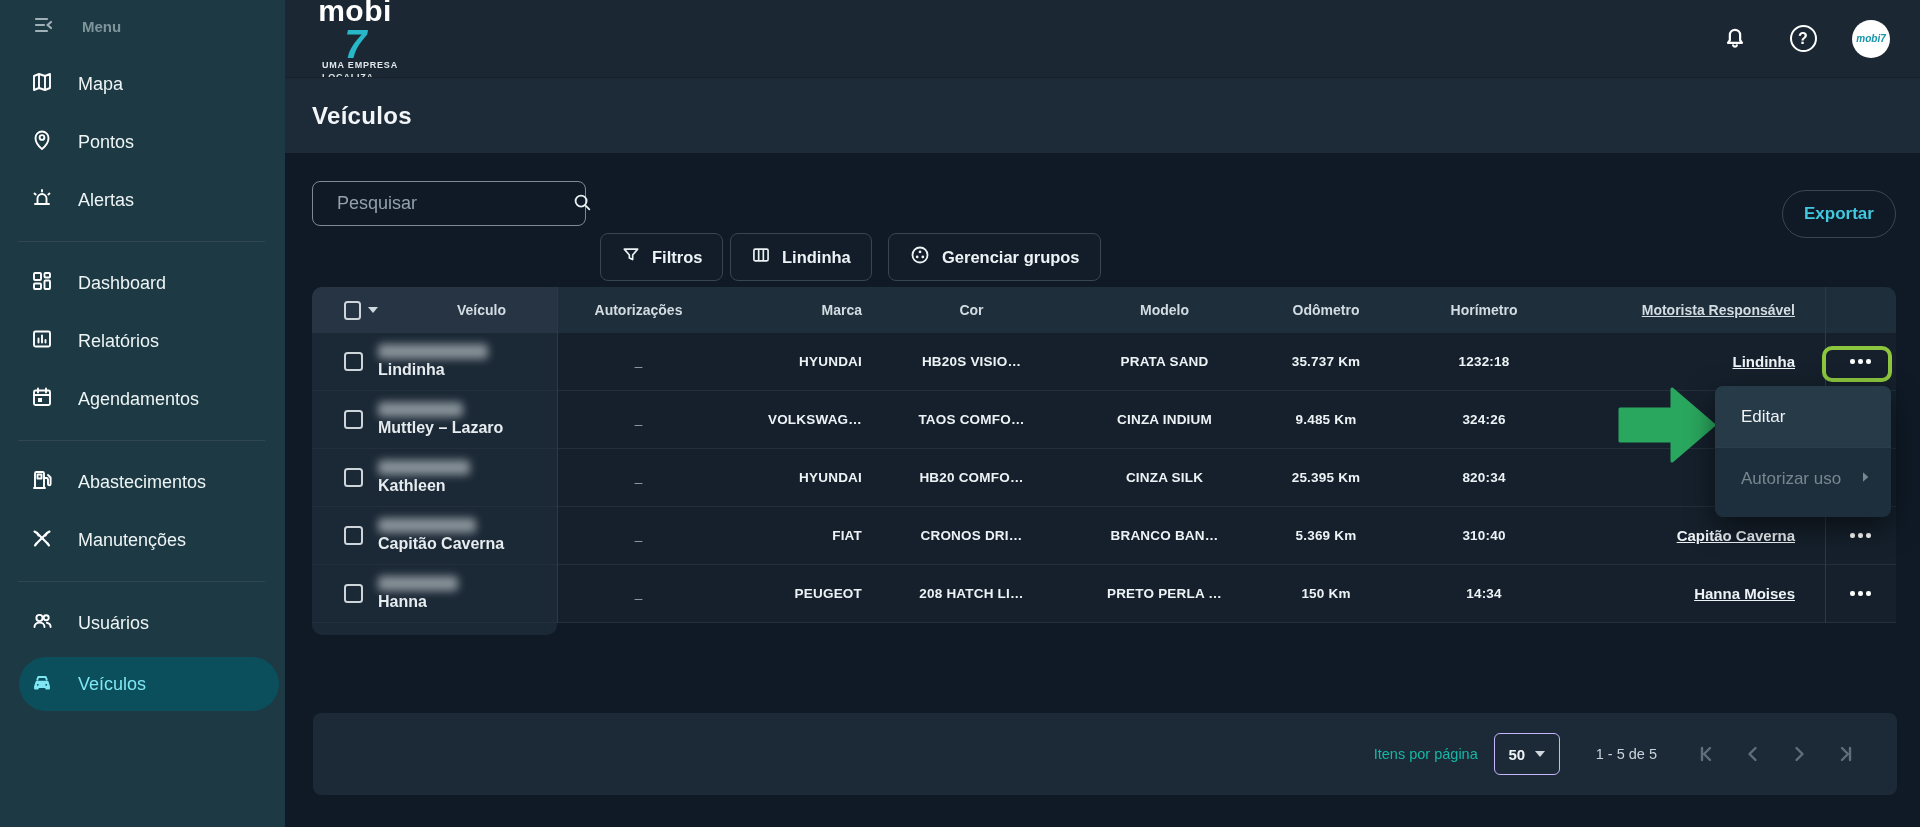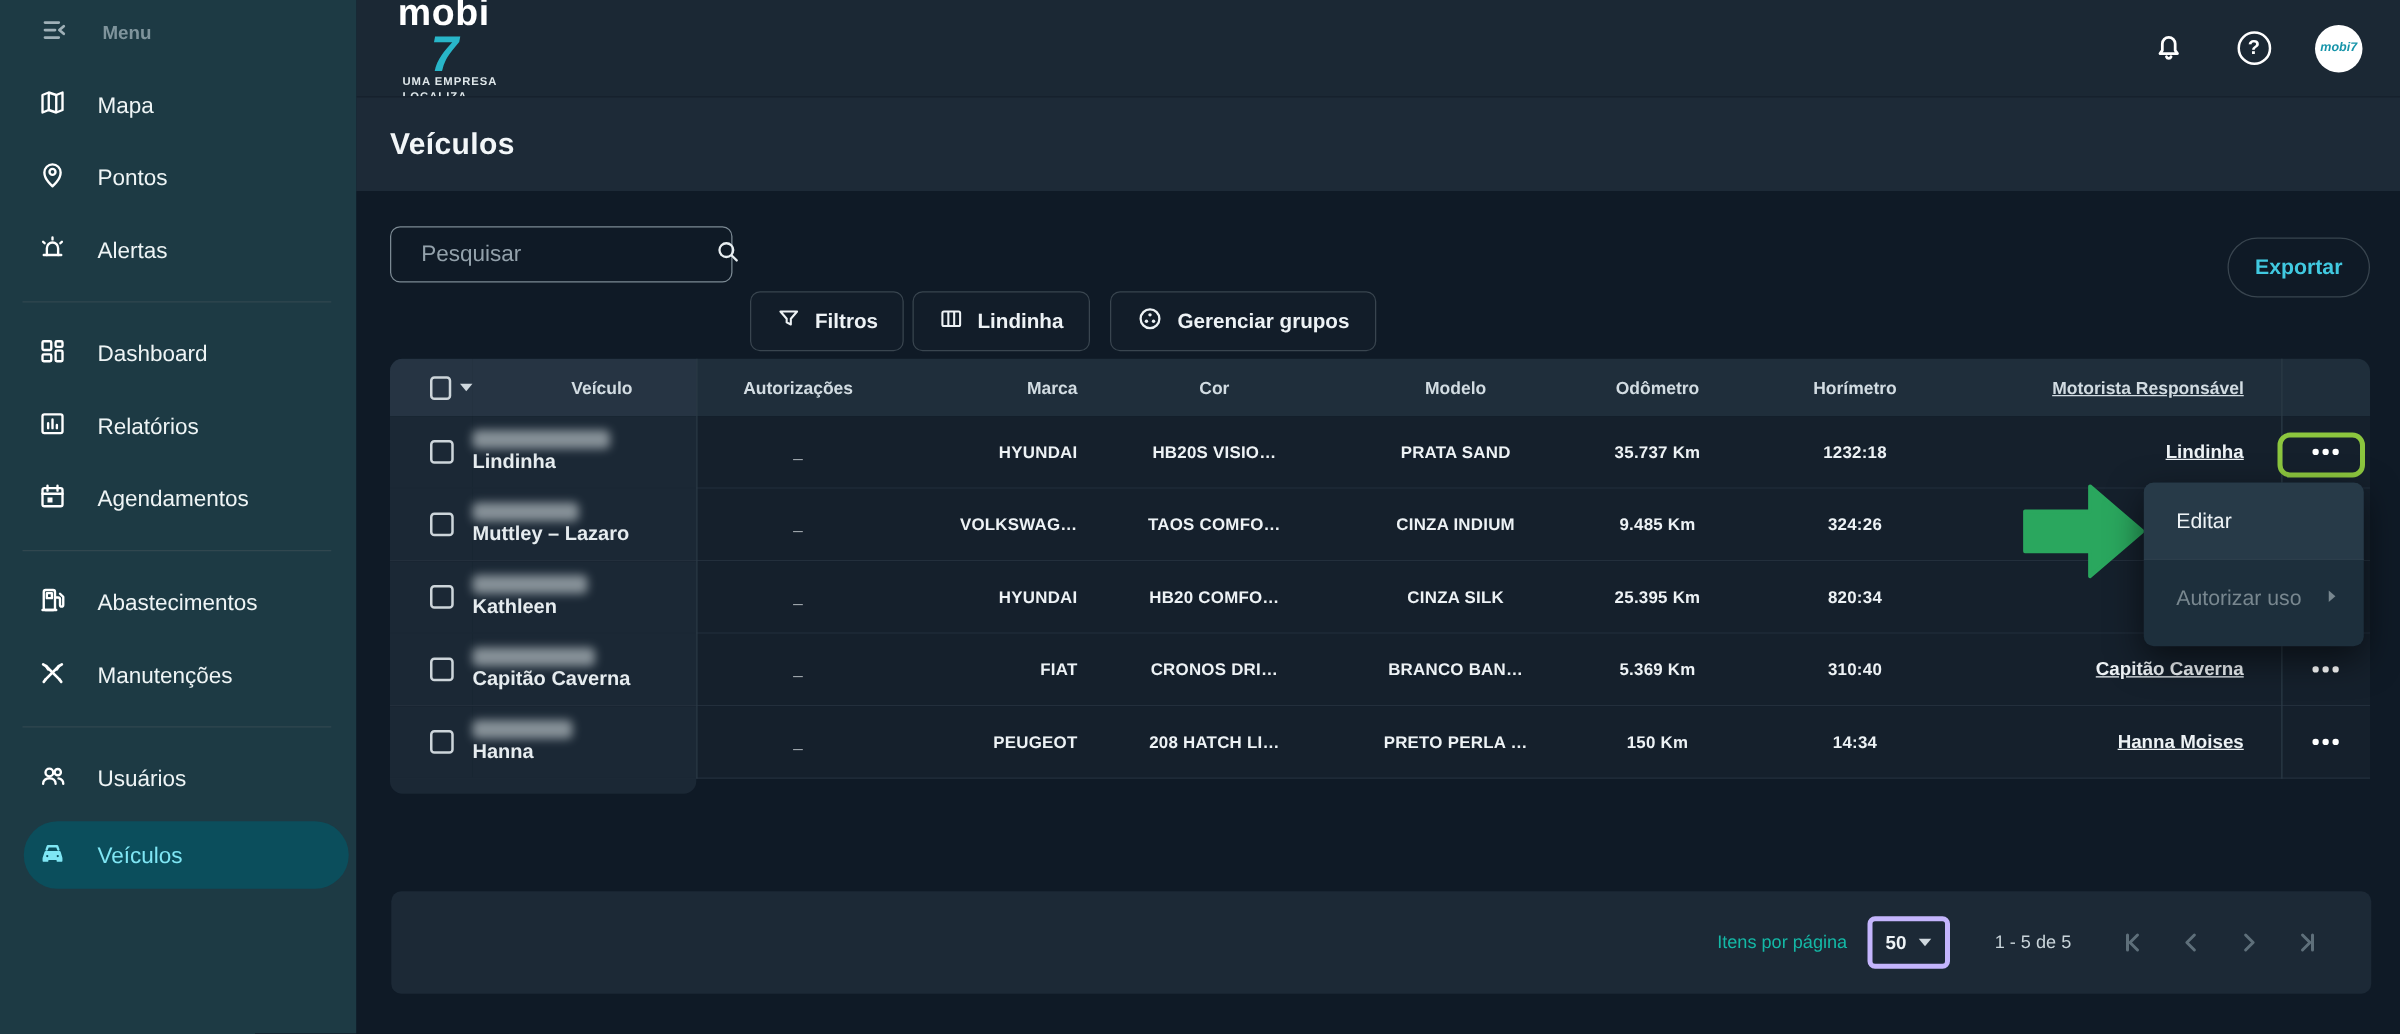--- a/index.html
+++ b/index.html
@@ -83,21 +83,21 @@
   .dots i{width:4.5px;height:4.5px;border-radius:50%;background:#fff;display:block;}
   .vdiv{position:absolute;top:0;width:1px;height:336px;background:#2b3a46;}
   .vdiv.d1{left:245px;box-shadow:8px 0 12px -6px rgba(0,0,0,.45);}
   .vdiv.d2{left:1513px;}
   .frz-tail{position:absolute;left:0;top:336px;width:245px;height:12px;background:#1b2835;border-radius:0 0 10px 10px;}
 
   
   .footer{position:absolute;left:28px;top:560px;width:1584px;height:82px;background:#1c2936;border-radius:8px;
           display:flex;align-items:center;justify-content:flex-end;padding-right:36px;gap:0;}
   .pp-label{color:#14b8a6;font-size:14.5px;}
-  .pp-select{margin-left:16px;width:66px;height:42px;border:4px solid #c4b5fd;border-radius:6px;background:transparent;
+  .pp-select{margin-left:16px;width:66px;height:42px;border:1px solid #c4b5fd;border-radius:6px;background:transparent;
              display:flex;align-items:center;justify-content:center;gap:10px;color:#eef3f6;font-size:15px;font-weight:600;cursor:pointer;}
   .pp-caret{width:0;height:0;border-left:5px solid transparent;border-right:5px solid transparent;border-top:6px solid #cfd8de;}
   .pp-range{margin-left:36px;color:#c9d4da;font-size:14.5px;}
   .pager{margin-left:34px;display:flex;align-items:center;gap:14px;}
   .pg-btn{background:none;border:none;padding:4px;cursor:default;display:flex;align-items:center;}
 
   
   .hl-box{position:absolute;left:1822px;top:346px;width:70px;height:36px;border:4px solid #8cc63e;border-radius:10px;z-index:20;}
   .ctx-menu{position:absolute;left:1715px;top:386px;width:176px;background:#1d2f3c;border-radius:8px;
             box-shadow:0 10px 28px rgba(0,0,0,.55);z-index:30;padding-bottom:7px;overflow:hidden;}

